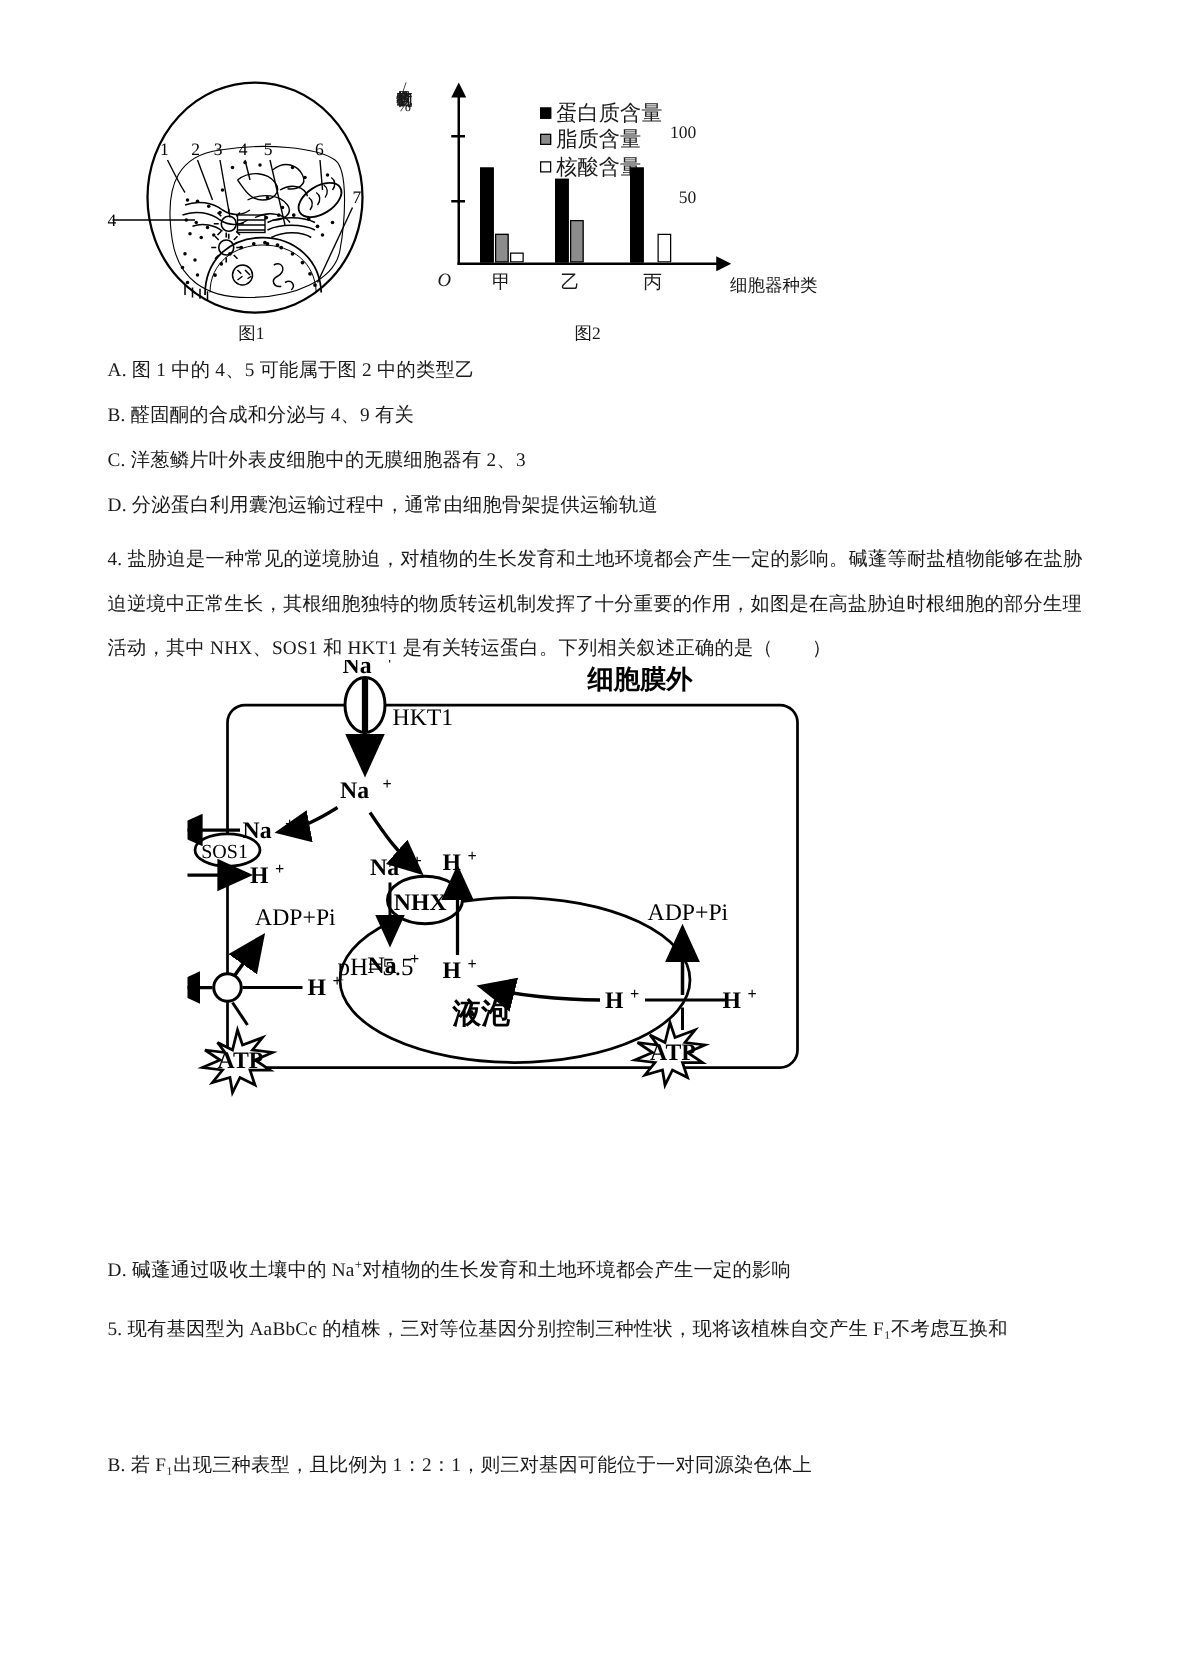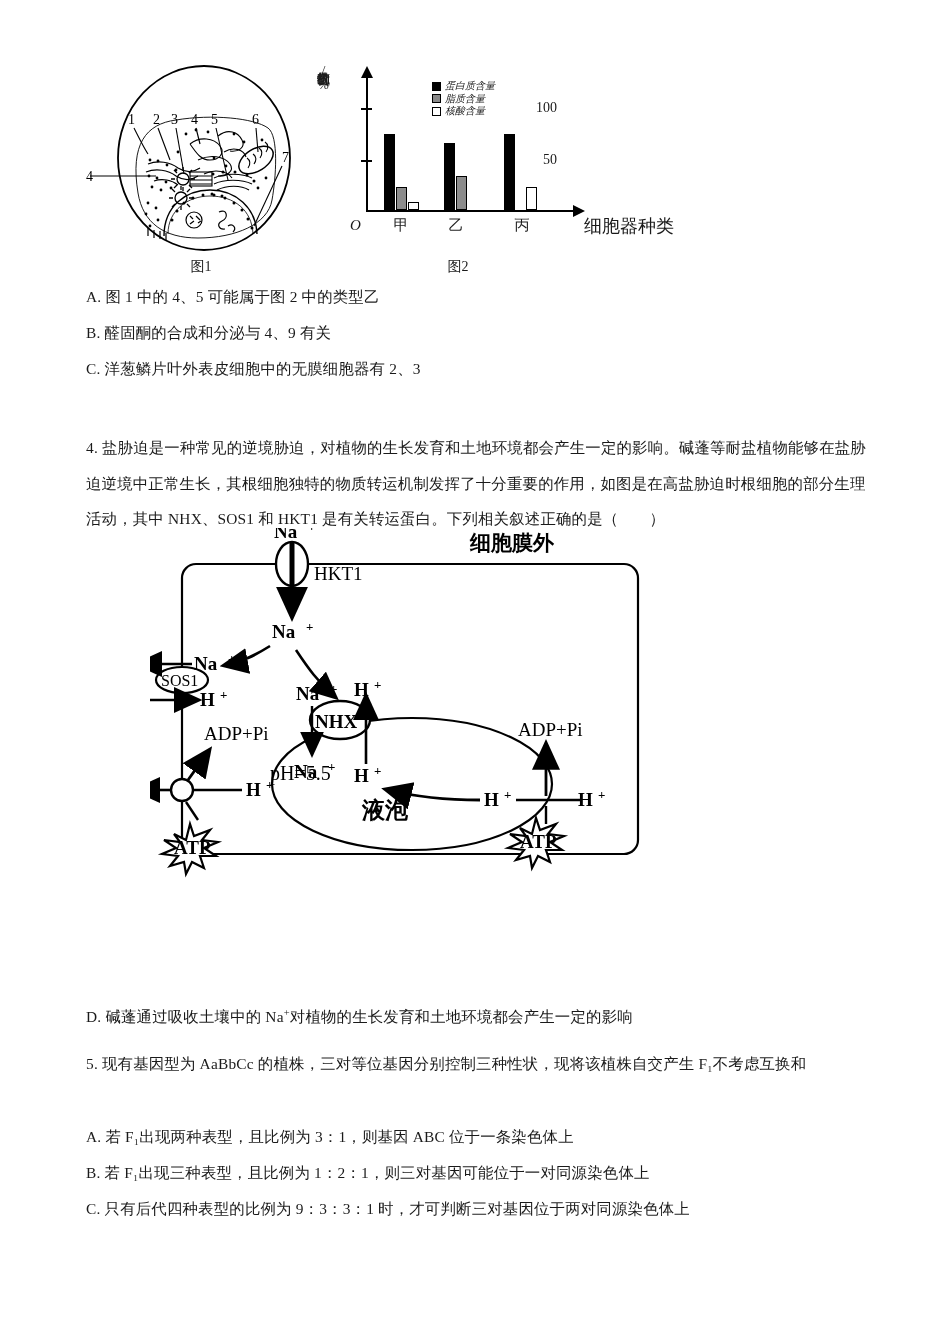--- a/index.html
+++ b/index.html
@@ -48,43 +48,42 @@
   .cell-cap { bottom: 0px; }
 
   
   .chart-fig {
     position: absolute;
     left: 228px;
     top: 0px;
     width: 392px;
     height: 228px;
   }
-  .chart-cap { bottom: 0px; left: 64px; width: 160px; }
+  .chart-cap { bottom: 0px; left: 76px; width: 160px; }
 
   .ylabel {
     position: absolute;
     left: -6px;
     top: 14px;
     width: 22px;
     height: 140px;
     font-size: 13px;
     letter-spacing: 0px;
     writing-mode: vertical-rl;
     text-orientation: upright;
     line-height: 1.0;
     white-space: nowrap;
   }
 
   .legend {
     position: absolute;
     left: 118px;
     top: 32px;
-    font-size: 10px;
+    font-size: 17px;
     line-height: 1.25;
-    font-style: italic;
   }
   .legend-row { display: flex; align-items: center; gap: 4px; white-space: nowrap; }
   .swatch { width: 9px; height: 9px; border: 1.3px solid #000; display: inline-block; }
   .sw-black { background: #000; }
   .sw-gray  { background: #8a8a8a; }
   .sw-white { background: #fff; }
 
   .plot {
     position: absolute;
     left: 52px;
@@ -123,21 +122,21 @@
   .group { position: absolute; bottom: 0; height: 120px; display: flex; align-items: flex-end; gap: 1px; }
   .bar { width: 11px; border: 1.4px solid #000; }
   .bar.black { background: #000; }
   .bar.gray  { background: #8c8c8c; }
   .bar.white { background: #fff; }
   .xcat {
     position: absolute; bottom: -25px; font-size: 15px; white-space: nowrap;
     transform: translateX(-50%);
   }
   .xaxis-title {
-    position: absolute; left: 218px; bottom: -26px; font-size: 18px; white-space: nowrap;
+    position: absolute; left: 218px; bottom: -26px; font-size: 14px; white-space: nowrap;
   }
 
   
   .opt, .qpara {
     position: absolute;
     left: 86px;
     font-size: 15.4px;
     line-height: 1.55;
     letter-spacing: 0.2px;
     white-space: nowrap;
@@ -363,20 +362,21 @@
         <div class="xaxis-title">细胞器种类</div>
       </div>
 
       <div class="fig-caption chart-cap">图2</div>
     </div>
   </div>
 
   <div class="opt" style="top:285px">A. 图 1 中的 4、5 可能属于图 2 中的类型乙</div>
   <div class="opt" style="top:321px">B. 醛固酮的合成和分泌与 4、9 有关</div>
   <div class="opt" style="top:357px">C. 洋葱鳞片叶外表皮细胞中的无膜细胞器有 2、3</div>
+  <div class="opt" style="top:393px">D. 分泌蛋白利用囊泡运输过程中，通常由细胞骨架提供运输轨道</div>
 
   <div class="qpara" style="top:430px; line-height:2.32;">4. 盐胁迫是一种常见的逆境胁迫，对植物的生长发育和土地环境都会产生一定的影响。碱蓬等耐盐植物能够在盐胁迫逆境中正常生长，其根细胞独特的物质转运机制发挥了十分重要的作用，如图是在高盐胁迫时根细胞的部分生理活动，其中 NHX、SOS1 和 HKT1 是有关转运蛋白。下列相关叙述正确的是（　　）</div>
 
   <div class="membrane-fig">
     <svg width="520" height="362" viewBox="0 0 520 362" xmlns="http://www.w3.org/2000/svg" font-family="Liberation Serif, serif">
       <defs>
         <marker id="ah" markerWidth="9" markerHeight="9" refX="7" refY="4" orient="auto">
           <path d="M0,0 L9,4 L0,8 z" fill="#000"></path>
         </marker>
         <marker id="ahb" markerWidth="11" markerHeight="11" refX="8.5" refY="5" orient="auto">
@@ -477,17 +477,15 @@
         <text x="-12" y="30" font-size="19" font-weight="bold">ATP</text>
       </g>
     </svg>
   </div>
 
   <div class="opt" style="top:1005px">
     <span>D. 碱蓬通过吸收土壤中的 Na</span><sup>+</sup><span>对植物的生长发育和土地环境都会产生一定的影响</span>
   </div>
 
   <div class="opt" style="top:1052px">5. 现有基因型为 AaBbCc 的植株，三对等位基因分别控制三种性状，现将该植株自交产生 F₁不考虑互换和</div>
-  <div class="opt" style="top:1125px">A. 若 F₁出现两种表型，且比例为 3：1，则基因 ABC 位于一条染色体上</div>
   <div class="opt" style="top:1161px">B. 若 F₁出现三种表型，且比例为 1：2：1，则三对基因可能位于一对同源染色体上</div>
-  <div class="opt" style="top:1197px">C. 只有后代四种表型的比例为 9：3：3：1 时，才可判断三对基因位于两对同源染色体上</div>
 
 </div>
 
 </body></html>

